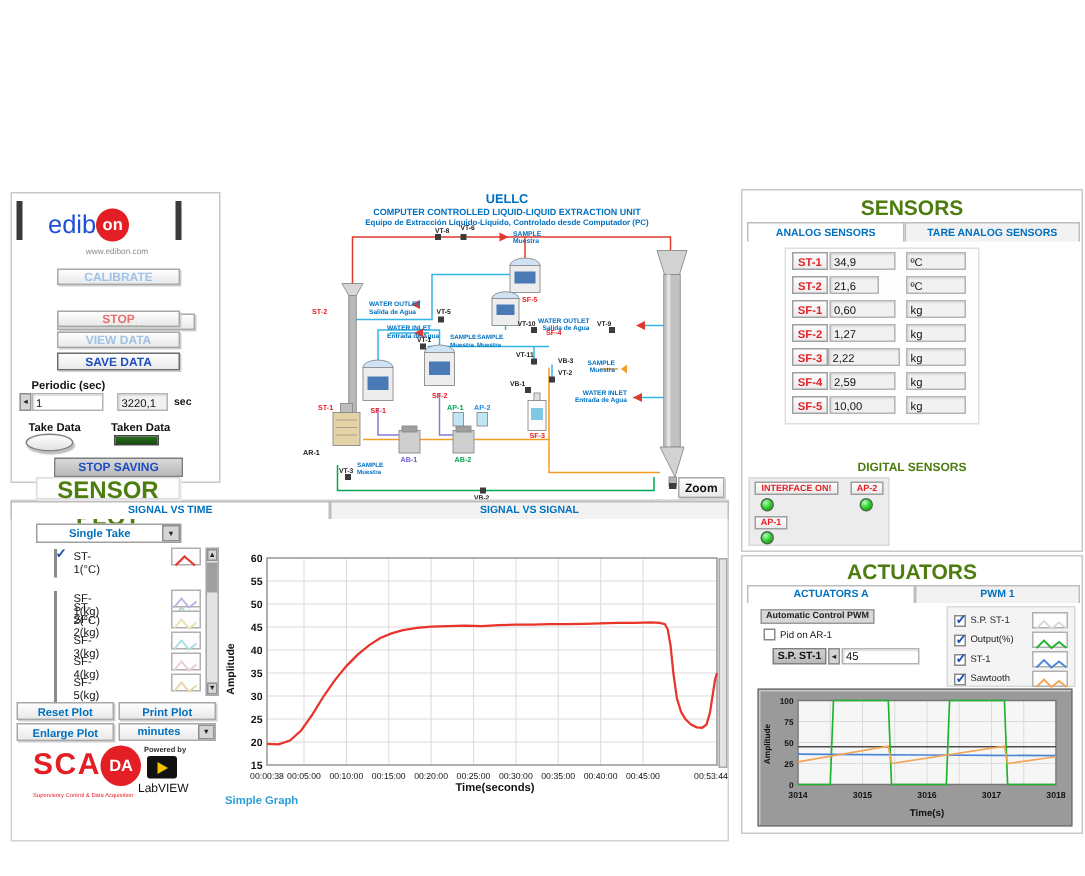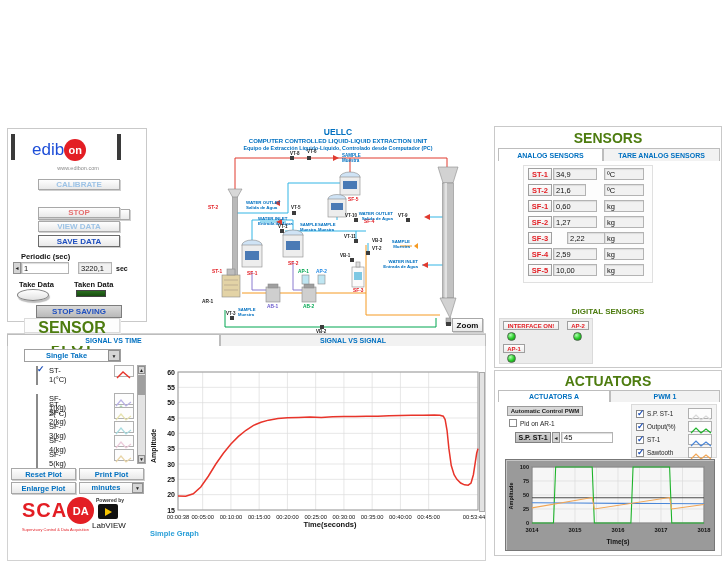--- a/index.html
+++ b/index.html
@@ -341,21 +341,21 @@
       <span class="field-val abs" style="left:25px; width:44px; height:12px;">0,60</span>
       <span class="field-val abs" style="left:76px; width:40px; height:12px;">kg</span>
     </div>
   <div class="abs" style="left:33px; top:89px;">
       <span class="field-label abs" style="width:24px; height:12px;">SF-2</span>
       <span class="field-val abs" style="left:25px; width:44px; height:12px;">1,27</span>
       <span class="field-val abs" style="left:76px; width:40px; height:12px;">kg</span>
     </div>
   <div class="abs" style="left:33px; top:105px;">
       <span class="field-label abs" style="width:24px; height:12px;">SF-3</span>
-      <span class="field-val abs" style="left:39px; width:48px; height:12px;">2,22</span>
+      <span class="field-val abs" style="left:24px; width:48px; height:12px;">2,22</span>
       <span class="field-val abs" style="left:76px; width:40px; height:12px;">kg</span>
     </div>
   <div class="abs" style="left:33px; top:121px;">
       <span class="field-label abs" style="width:24px; height:12px;">SF-4</span>
       <span class="field-val abs" style="left:25px; width:44px; height:12px;">2,59</span>
       <span class="field-val abs" style="left:76px; width:40px; height:12px;">kg</span>
     </div>
   <div class="abs" style="left:33px; top:137px;">
       <span class="field-label abs" style="width:24px; height:12px;">SF-5</span>
       <span class="field-val abs" style="left:25px; width:44px; height:12px;">10,00</span>

